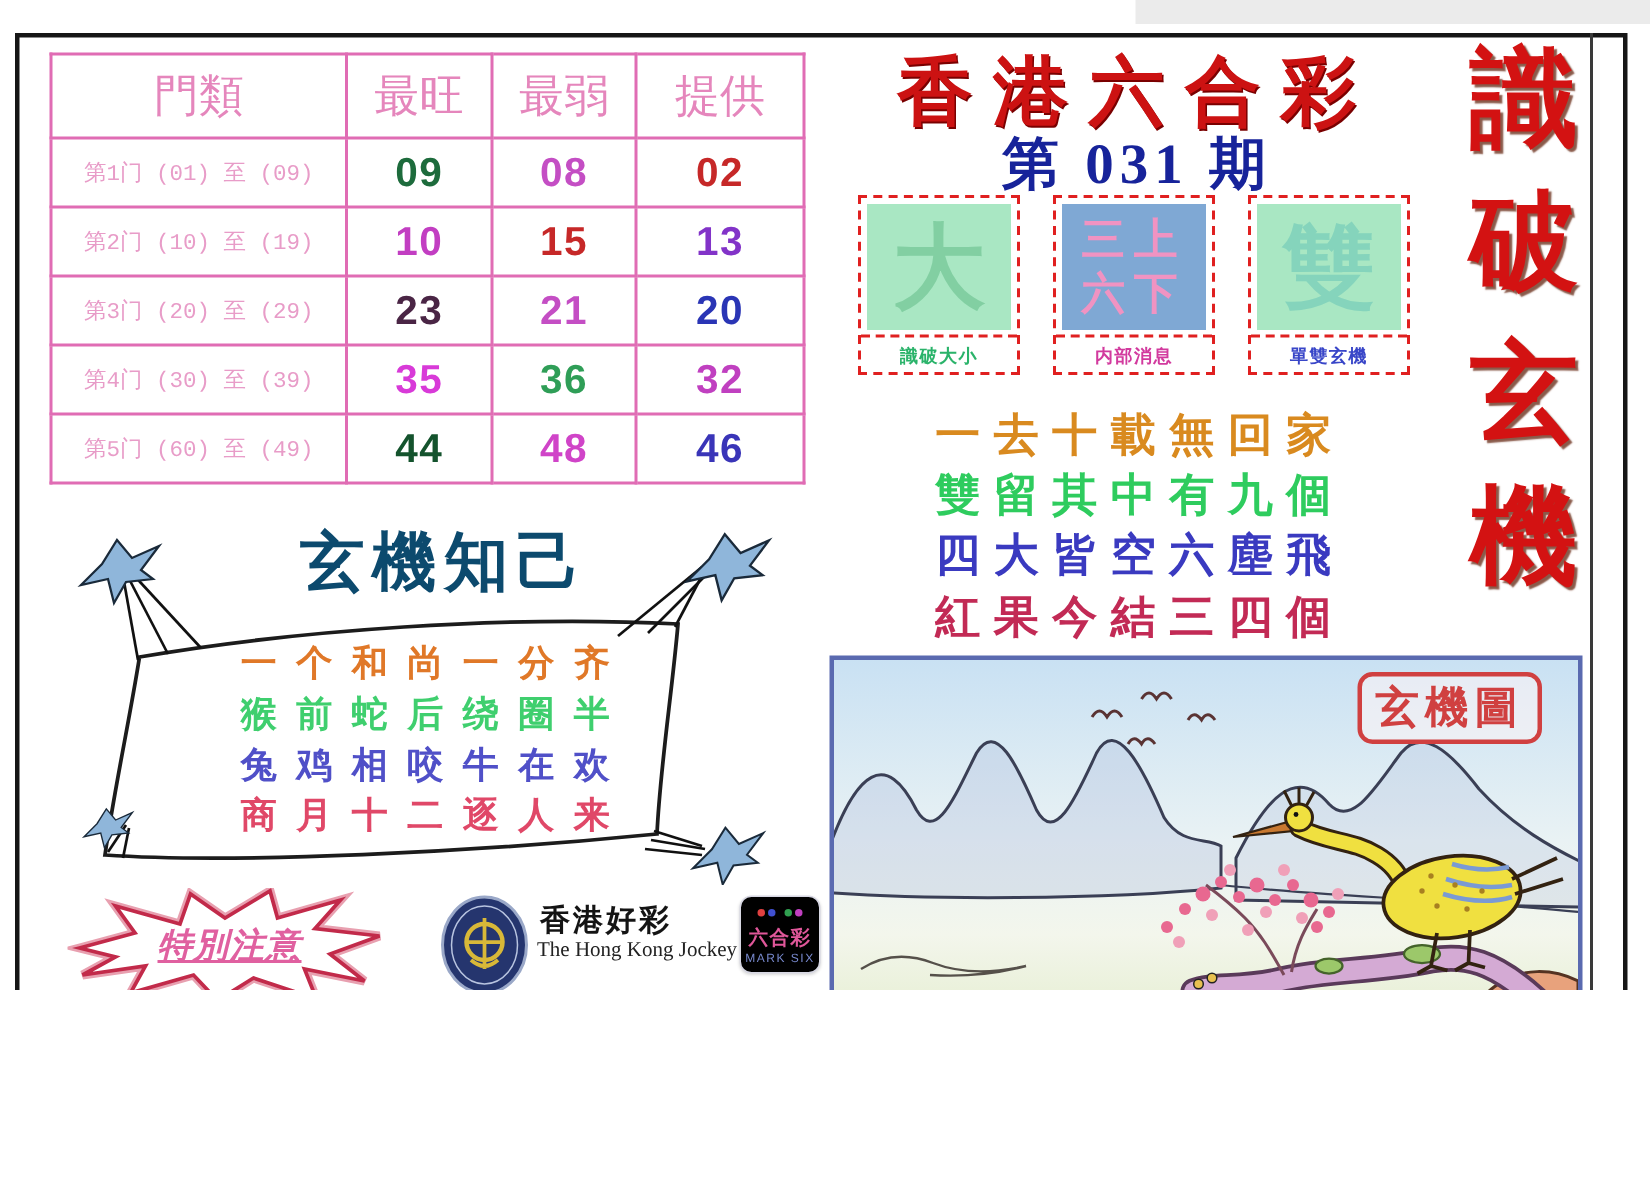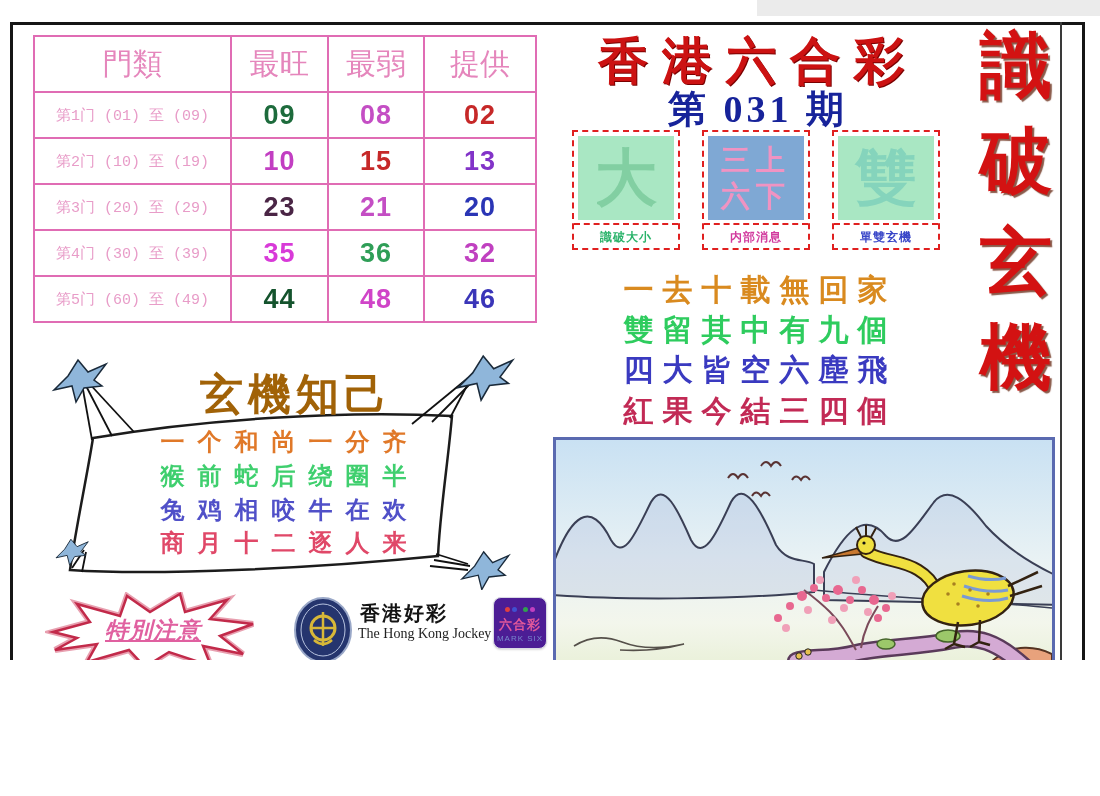--- a/index.html
+++ b/index.html
@@ -34,34 +34,34 @@
   .tipbox .lbl{margin-top:3px;border-top:2px dashed #e02020;height:22px;line-height:24px;text-align:center;
       font-size:12px;font-weight:bold;letter-spacing:1px;}
   .sq.one{font-size:62px;}
   .sq.two{flex-direction:column;font-size:29px;line-height:1.25;letter-spacing:6px;}
 
   
   .verse-line{position:absolute;left:560px;width:400px;text-align:center;
       font-family:"Liberation Serif",serif;font-size:30px;font-weight:bold;letter-spacing:9px;white-space:nowrap;}
 
   
-  #banner-title{left:148px;top:366px;width:296px;text-align:center;font-family:"Liberation Serif",serif;
-     font-size:43px;font-weight:bold;color:#a16207;letter-spacing:5px;white-space:nowrap;}
+  #banner-title{left:148px;top:346px;width:296px;text-align:center;font-family:"Liberation Serif",serif;
+     font-size:43px;font-weight:bold;color:#0c4a6e;letter-spacing:5px;white-space:nowrap;}
   .banner-line{position:absolute;left:110px;width:360px;text-align:center;
      font-family:"Liberation Serif",serif;font-size:24px;font-weight:bold;letter-spacing:13px;white-space:nowrap;}
 
   
   #starburst-label{left:88px;top:615px;width:130px;text-align:center;font-size:23px;font-weight:bold;
      color:#e060a0;letter-spacing:1px;font-style:italic;text-decoration:underline;}
 
   
   #hkjc-cn{left:360px;top:600px;font-size:20px;font-weight:bold;color:#141414;letter-spacing:2px;}
   #hkjc-en{left:358px;top:626px;font-size:14px;color:#222;font-family:"Liberation Serif",serif;}
   #mark6-badge{left:493px;top:597px;width:52px;height:50px;border:1px solid #d8d8e4;border-radius:8px;
-     background:#4c1d95;box-shadow:0 1px 2px rgba(0,0,0,.15);text-align:center;}
+     background:#000000;box-shadow:0 1px 2px rgba(0,0,0,.15);text-align:center;}
   #mark6-badge .dots span{display:inline-block;width:5px;height:5px;border-radius:50%;margin:3px 1px 0 1px;}
   #mark6-badge .txt{font-size:13px;font-weight:bold;color:#e0579a;letter-spacing:1px;}
   #mark6-badge .sub{font-size:8px;color:#7788cc;letter-spacing:1px;}
 
   
   .disc{position:absolute;font-family:"Liberation Serif",serif;font-size:17px;color:#5c48a8;
      letter-spacing:0.5px;white-space:nowrap;}
   #signature{left:70px;top:712px;font-size:21px;color:#151515;font-style:italic;letter-spacing:2px;
      transform:rotate(-3deg);font-family:"Liberation Serif",serif;white-space:nowrap;}
 
@@ -331,20 +331,21 @@
             <circle cx="414" cy="150" r="1.8"></circle>
           <circle cx="422" cy="166" r="1.8"></circle>
             <circle cx="432" cy="154" r="1.8"></circle>
             <circle cx="398" cy="144" r="1.8"></circle>
         </g>
         <path d="M452,146 L482,132 M454,156 L486,146" stroke="#332211" stroke-width="2.5" fill="none"></path>
         <path d="M402,182 L398,204 M424,180 L423,202 M398,204 l-9,5 M398,204 l11,3 M423,202 l-9,5 M423,202 l11,3" stroke="#332211" stroke-width="2.5" fill="none"></path>
       </g>
     </svg>
   </div>
+  <div class="abs" id="stamp">玄機圖</div>
 
   <div class="side-char" style="top:30px">識</div>
   <div class="side-char" style="top:126px">破</div>
   <div class="side-char" style="top:226px">玄</div>
   <div class="side-char" style="top:322px">機</div>
 
   <div class="abs" id="watermark">香港好彩 85881.cc</div>
   <div class="abs" id="bottom-caption">香港六合彩預猜中心</div>
 </div>
 

